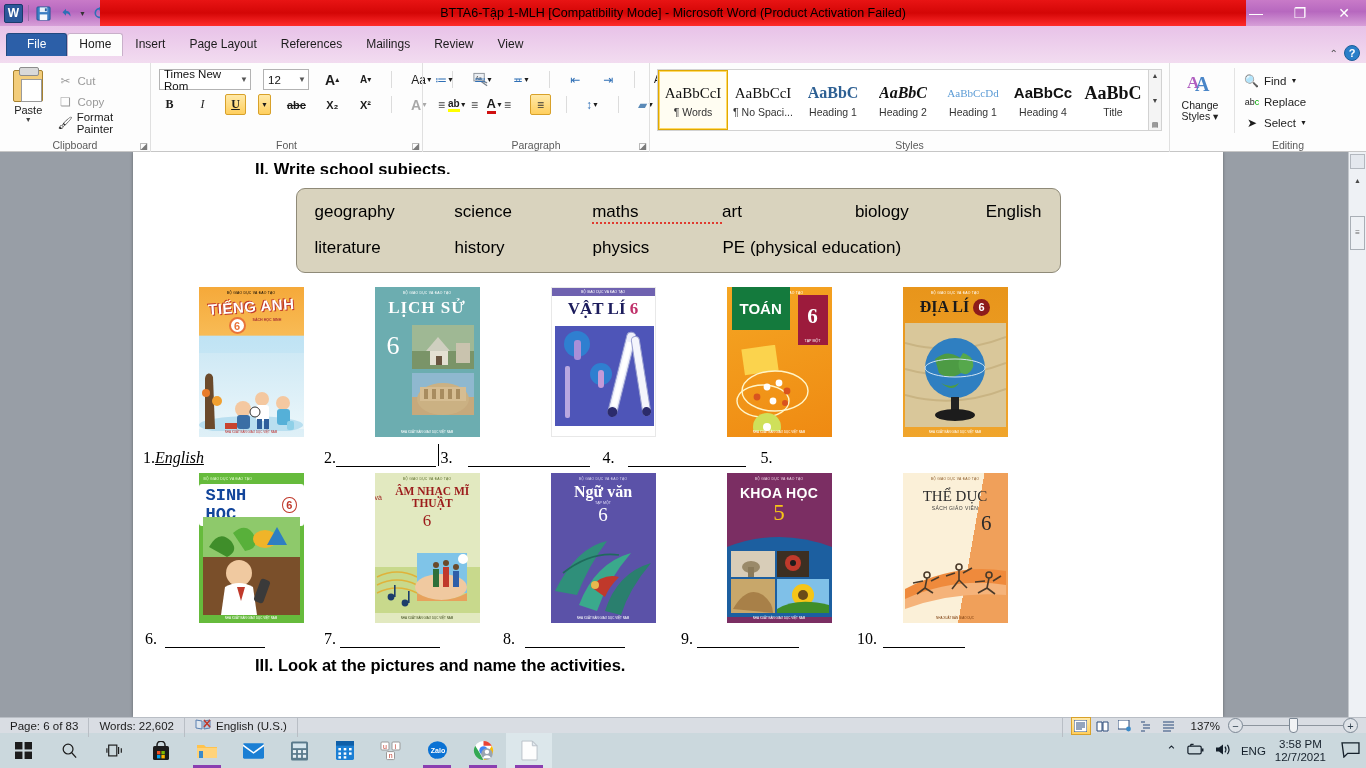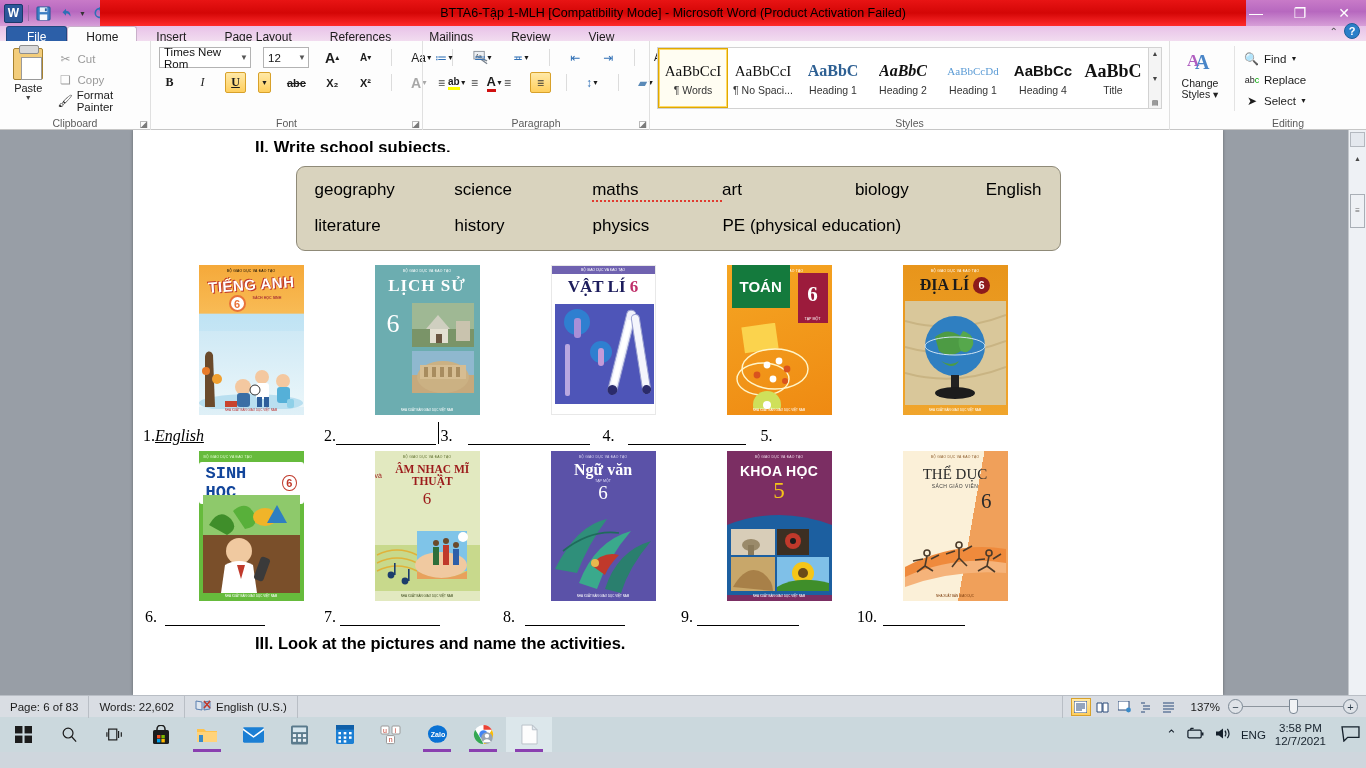--- a/index.html
+++ b/index.html
@@ -15,24 +15,24 @@
   .qsep{width:1px;height:16px;background:#9b6aa8;margin:0 2px;}
   .qicon{width:19px;height:19px;display:flex;align-items:center;justify-content:center;font-size:13px;color:#2c4f7c;}
   .qicon.save{color:#1f5fa8;}
   .title-center{position:absolute;left:100px;right:120px;top:0;height:26px;
     background:linear-gradient(180deg,#e81414 0%,#d40606 50%,#ff2b2b 100%);
     color:#000;display:flex;align-items:center;justify-content:center;font-size:12.5px;white-space:nowrap;}
   .winbtns{position:absolute;right:0;top:0;height:26px;display:flex;align-items:center;}
   .winbtn{width:44px;height:26px;display:flex;align-items:center;justify-content:center;color:#fff;font-size:14px;}
 
   
-  .tabstrip{position:relative;height:15px;
+  .tabstrip{position:relative;height:37px;
     background:linear-gradient(180deg,#e8c2e8 0%,#f2dcf0 100%);
-    display:flex;align-items:flex-start;padding-left:6px;}
-  .tab{padding:3px 18px 4px;font-size:12px;color:#1c1c1c;border:1px solid transparent;
+    display:flex;align-items:center;padding-left:6px;}
+  .tab{padding:3px 11px 4px;font-size:12px;color:#1c1c1c;border:1px solid transparent;
     border-bottom:none;border-radius:3px 3px 0 0;line-height:15px;}
   .tab.file{background:#2c5fa8;color:#fff;border-color:#21497f;padding:3px 20px 4px;}
   .tab.active{background:#fdfdfd;border-color:#c9b0ca;}
   .helpicons{position:absolute;right:6px;bottom:2px;display:flex;align-items:center;gap:6px;}
   .chev{font-size:10px;color:#4a4a4a;}
   .helpq{width:16px;height:16px;border-radius:50%;background:#2a7fc9;color:#fff;font-size:11px;
     font-weight:bold;display:flex;align-items:center;justify-content:center;border:1px solid #1d5f99;}
 
   
   .ribbon{height:89px;background:#fdfdfd;border-bottom:1px solid #c6c6c6;display:flex;position:relative;}
@@ -113,21 +113,21 @@
   
   .vscroll{position:absolute;right:0;top:0;bottom:0;width:18px;background:#eef1f5;
     border-left:1px solid #c3c7cc;display:flex;flex-direction:column;align-items:center;}
   .vsbtn{width:17px;height:16px;display:flex;align-items:center;justify-content:center;font-size:7px;color:#4a4a4a;}
   .vthumb{width:15px;height:34px;background:#eef1f5;border:1px solid #a9afb6;margin-top:28px;
     display:flex;align-items:center;justify-content:center;font-size:8px;color:#666;line-height:6px;}
   .browseobj{position:absolute;right:1px;top:2px;width:15px;height:15px;
     background:#e4e8ee;border:1px solid #b3b8bf;}
 
   
-  .status{height:22px;background:#d9dde3;border-top:1px solid #b9bec5;display:flex;
+  .status{height:16px;background:#d9dde3;border-top:1px solid #b9bec5;display:flex;
     align-items:center;font-size:11.5px;color:#1c1c1c;}
   .sitemx{padding:0 10px;height:22px;display:flex;align-items:center;gap:5px;border-right:1px solid #b9bec5;}
   .sspacer{flex:1;}
   .viewbtn{width:20px;height:18px;display:flex;align-items:center;justify-content:center;
     font-size:12px;color:#2b4b7a;border:1px solid transparent;}
   .viewbtn.sel{background:linear-gradient(180deg,#ffe9a8,#ffcf5e);border-color:#d8a12a;}
   .zoomslider{display:flex;align-items:center;gap:0;margin:0 8px;}
   .zcirc{width:15px;height:15px;border-radius:50%;border:1px solid #7b8794;color:#31414f;
     display:flex;align-items:center;justify-content:center;font-size:11px;background:#dfe3e8;}
   .ztrack{width:100px;height:1px;background:#8d959e;position:relative;}

